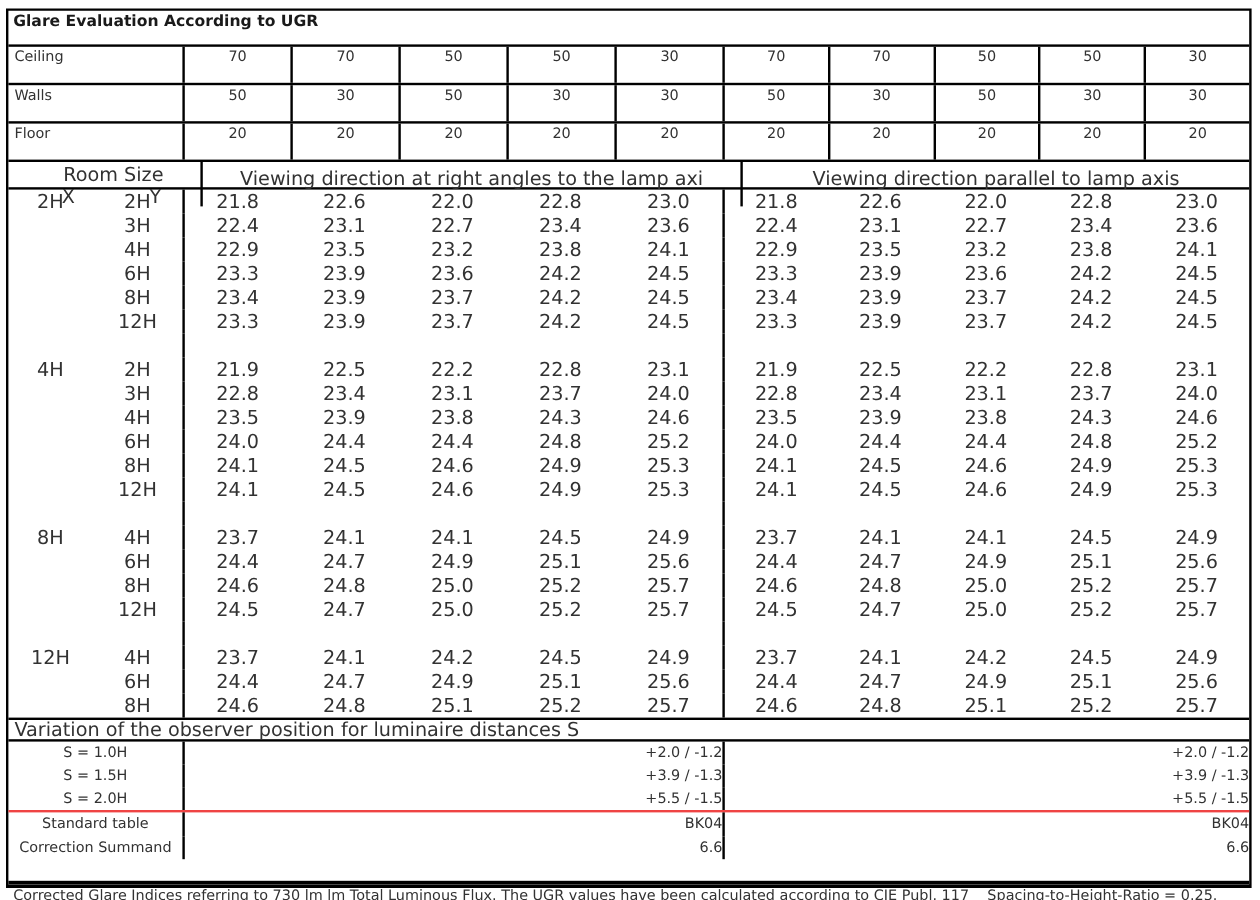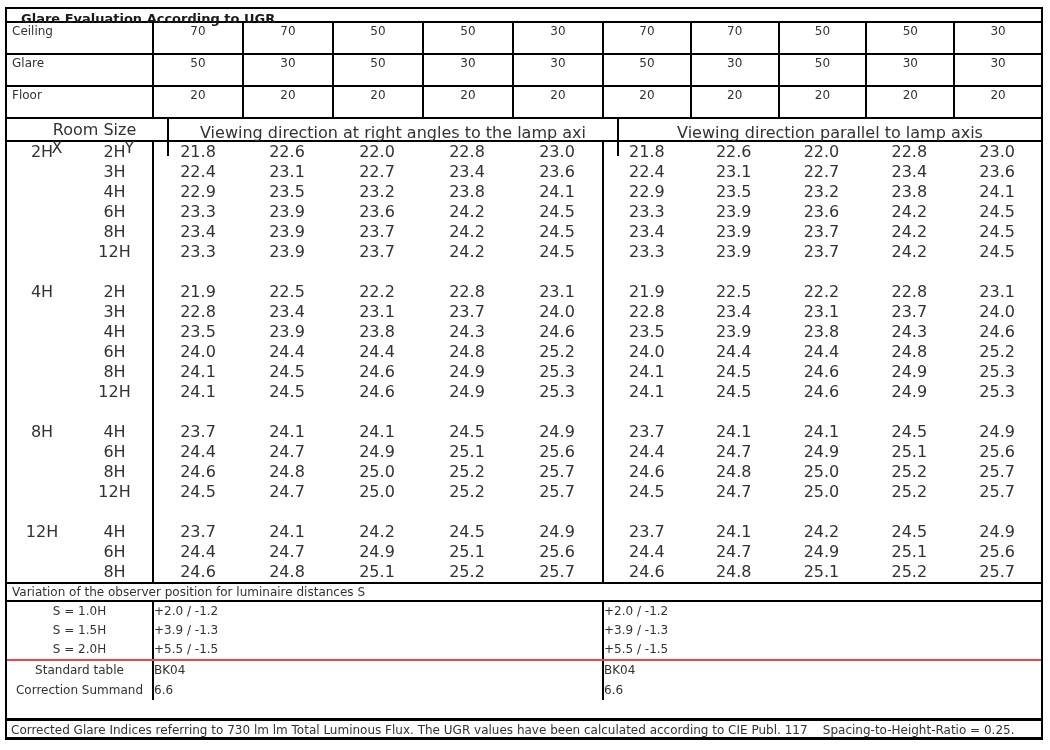--- a/index.html
+++ b/index.html
@@ -9,44 +9,44 @@
     font-family: "DejaVu Sans", "Liberation Sans", sans-serif;
     color: #323232;
   }
   .sheet {
     position: absolute; left: 5px; top: 7px;
     width: 1038px; height: 733px;
     border: 2px solid #000; border-bottom-width: 3px;
     background: #fff;
   }
   .title-row {
-    height: 14px; border-bottom: 2px solid #000;
+    height: 30px; border-bottom: 2px solid #000;
     font-size: 13px; font-weight: bold; color: #1a1a1a;
-    line-height: 19px; padding-left: 14px;
+    line-height: 19px; padding-left: 4px;
   }
   .row { display: grid; grid-template-columns: 70px 75px repeat(5, 90px) repeat(5, 1fr); }
   .surface-row { height: 32px; border-bottom: 2px solid #000; font-size: 12px; line-height: 17px; }
   .lab { grid-column: 1 / 3; padding-left: 5px; }
   .lab-c { grid-column: 1 / 3; text-align: center; }
   .vc { text-align: center; }
   .bl { border-left: 2px solid #000; }
   .header-row { height: 23px; border-bottom: 2px solid #000; font-size: 16px; padding-left: 15px; }
   .roomsize { grid-column: 1 / 3; padding-top: 3px; }
   .rs-title { text-align: center; line-height: 16px; }
   .xy { display: grid; grid-template-columns: 70px 75px; line-height: 16px; margin-top: 2px; }
   .xy span { text-align: center; }
   .vdir { grid-column: 3 / 8; text-align: center; padding-top: 4px; }
   .vdir2 { grid-column: 8 / 13; }
   .data-row { height: 20px; font-size: 16px; line-height: 20px; }
   .variation-row {
     height: 20px; border-top: 2px solid #000; border-bottom: 2px solid #000;
-    font-size: 12px; line-height: 16px; padding-left: 5px;
+    font-size: 16px; line-height: 16px; padding-left: 5px;
   }
   .s-row { height: 19px; font-size: 12px; line-height: 19px; }
-  .sv { grid-column: 3 / 8; text-align: left; }
+  .sv { grid-column: 3 / 8; text-align: right; }
   .sv2 { grid-column: 8 / 13; }
   #standard-rows { border-top: 2px solid #ef4444; }
   .std-row { height: 19.5px; font-size: 12px; line-height: 19.5px; }
   .footer {
     border-top: 3px solid #000; height: 47px;
     font-size: 12px; line-height: 15px; padding: 2px 4px;
     white-space: pre-wrap;
     margin-top: 18px;
   }
 </style>
@@ -65,21 +65,21 @@
         <div class="vc bl">50</div>
         <div class="vc bl">50</div>
         <div class="vc bl">30</div>
         <div class="vc bl">70</div>
         <div class="vc bl">70</div>
         <div class="vc bl">50</div>
         <div class="vc bl">50</div>
         <div class="vc bl">30</div>
       </div>
       <div class="row surface-row">
-        <div class="lab">Glare</div>
+        <div class="lab">Walls</div>
         <div class="vc bl">50</div>
         <div class="vc bl">30</div>
         <div class="vc bl">50</div>
         <div class="vc bl">30</div>
         <div class="vc bl">30</div>
         <div class="vc bl">50</div>
         <div class="vc bl">30</div>
         <div class="vc bl">50</div>
         <div class="vc bl">30</div>
         <div class="vc bl">30</div>

